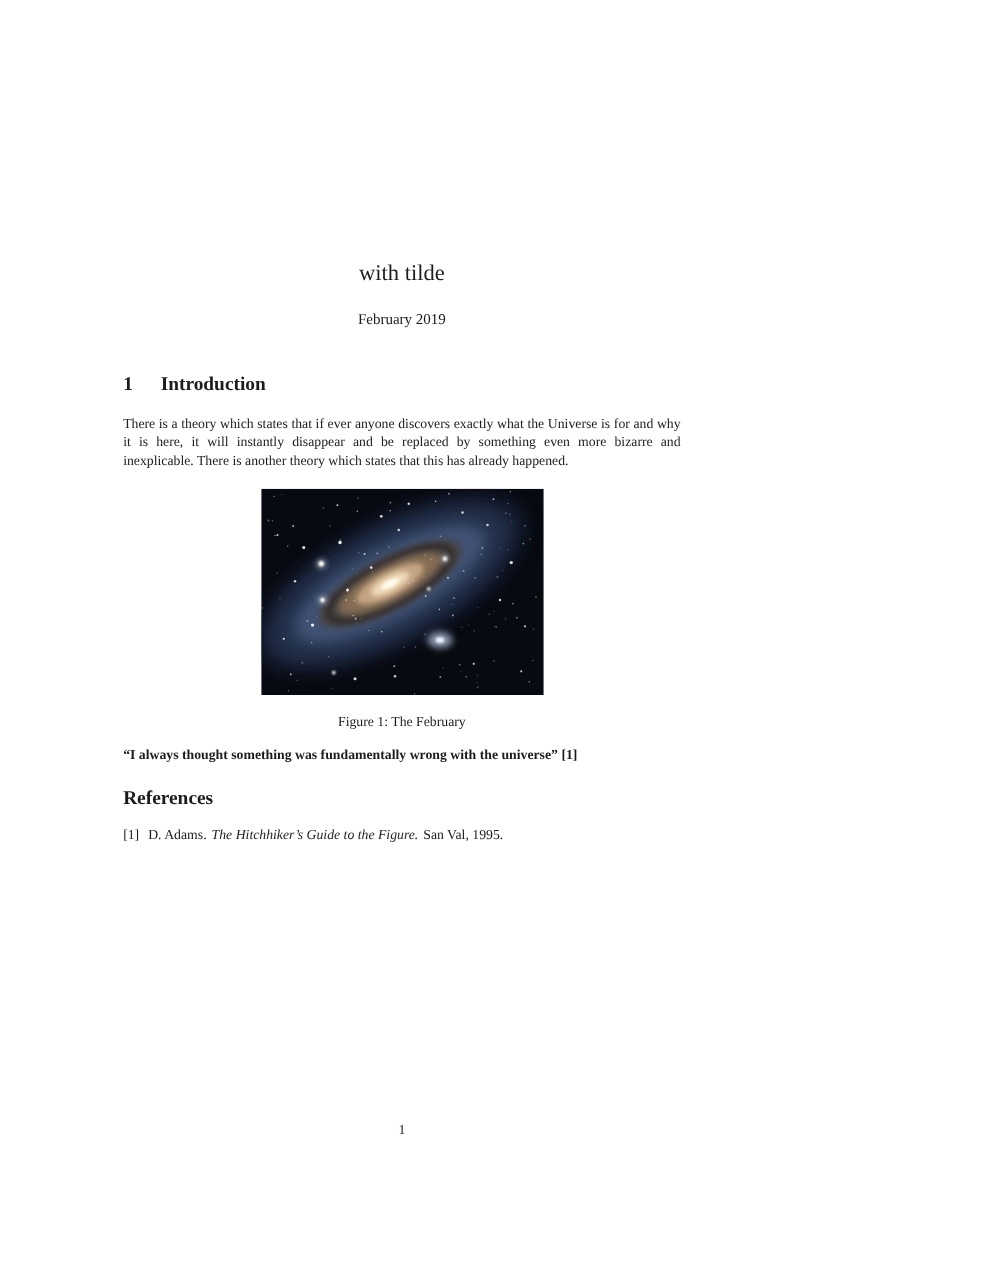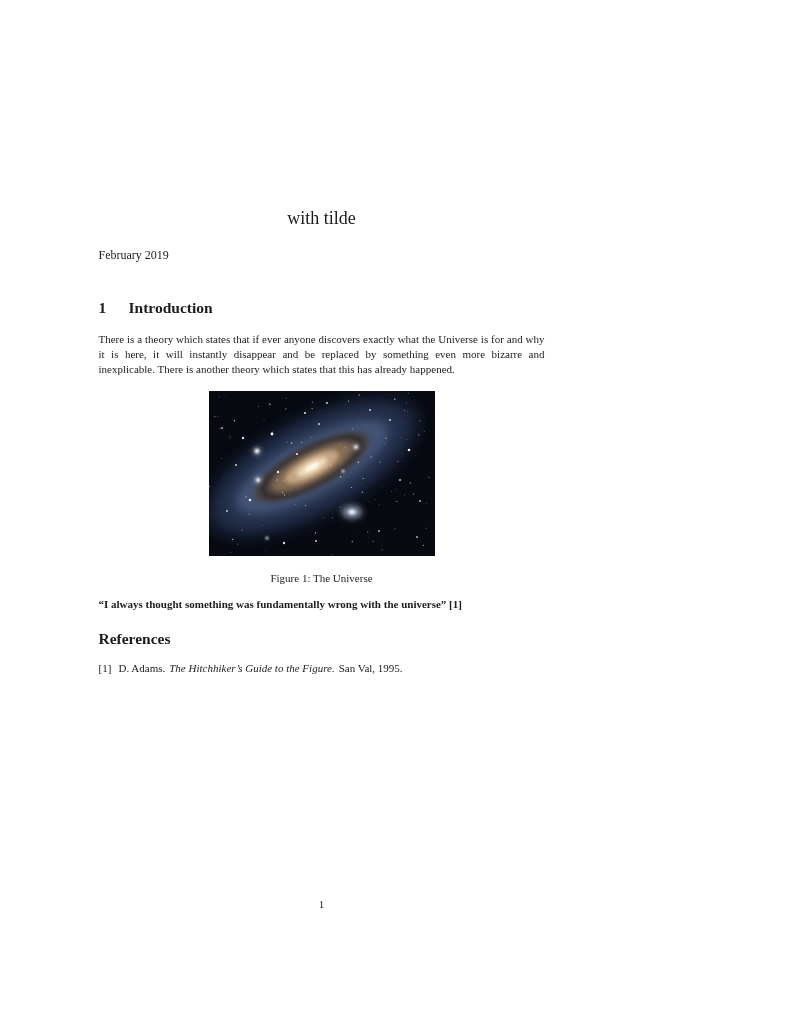--- a/index.html
+++ b/index.html
@@ -21,21 +21,21 @@
     font-weight: normal;
     margin: 0;
   }
   .doc-author {
     text-align: center;
     font-size: 12px;
     line-height: 16px;
     margin-top: 22px;
   }
   .doc-date {
-    text-align: left;
+    text-align: center;
     font-size: 12px;
     line-height: 16px;
     margin-top: 16px;
   }
 
   .section-heading {
     font-size: 15.5px;
     line-height: 22px;
     font-weight: bold;
     margin: 0;
@@ -276,21 +276,21 @@
             <circle cx="103.4" cy="68.9" r="0.31" opacity="0.60"></circle>
             <circle cx="161.9" cy="65.8" r="0.64" opacity="0.67"></circle>
             <circle cx="195.7" cy="19.5" r="0.51" opacity="0.57"></circle>
             <circle cx="197.3" cy="48.8" r="0.34" opacity="0.76"></circle>
             <circle cx="217.2" cy="137.4" r="0.64" opacity="0.30"></circle>
             <circle cx="82.6" cy="52.1" r="0.76" opacity="0.76"></circle>
             <circle cx="217.7" cy="112.3" r="0.47" opacity="0.39"></circle>
             <circle cx="76.8" cy="17.9" r="0.60" opacity="0.65"></circle>
           </g>
       </svg>
-      <div class="figure-caption">Figure 1: The Universe</div>
+      <div class="figure-caption">Figure 1: The February</div>
     </div>
 
 
     <p class="quote-para">“I always thought something was fundamentally wrong with the universe” [1]</p>
 
     <h2 class="section-heading refs-heading">References</h2>
 
     <div class="ref-entry">
       <span class="ref-label">[1]</span>
       <span class="ref-text">

